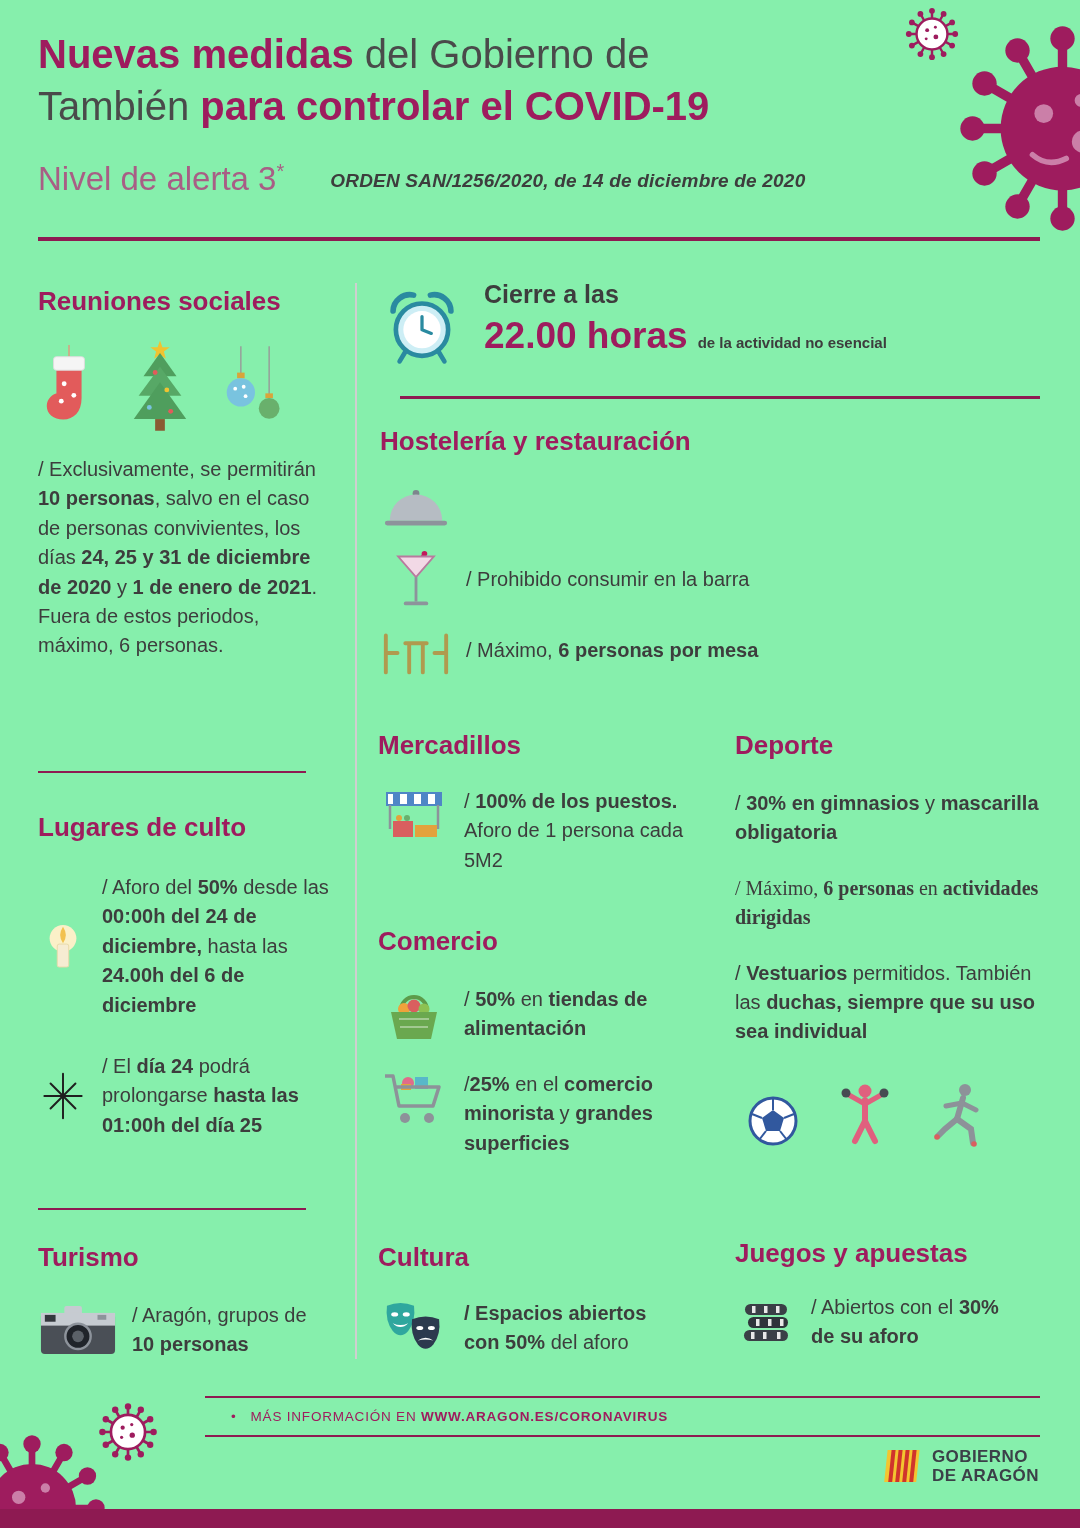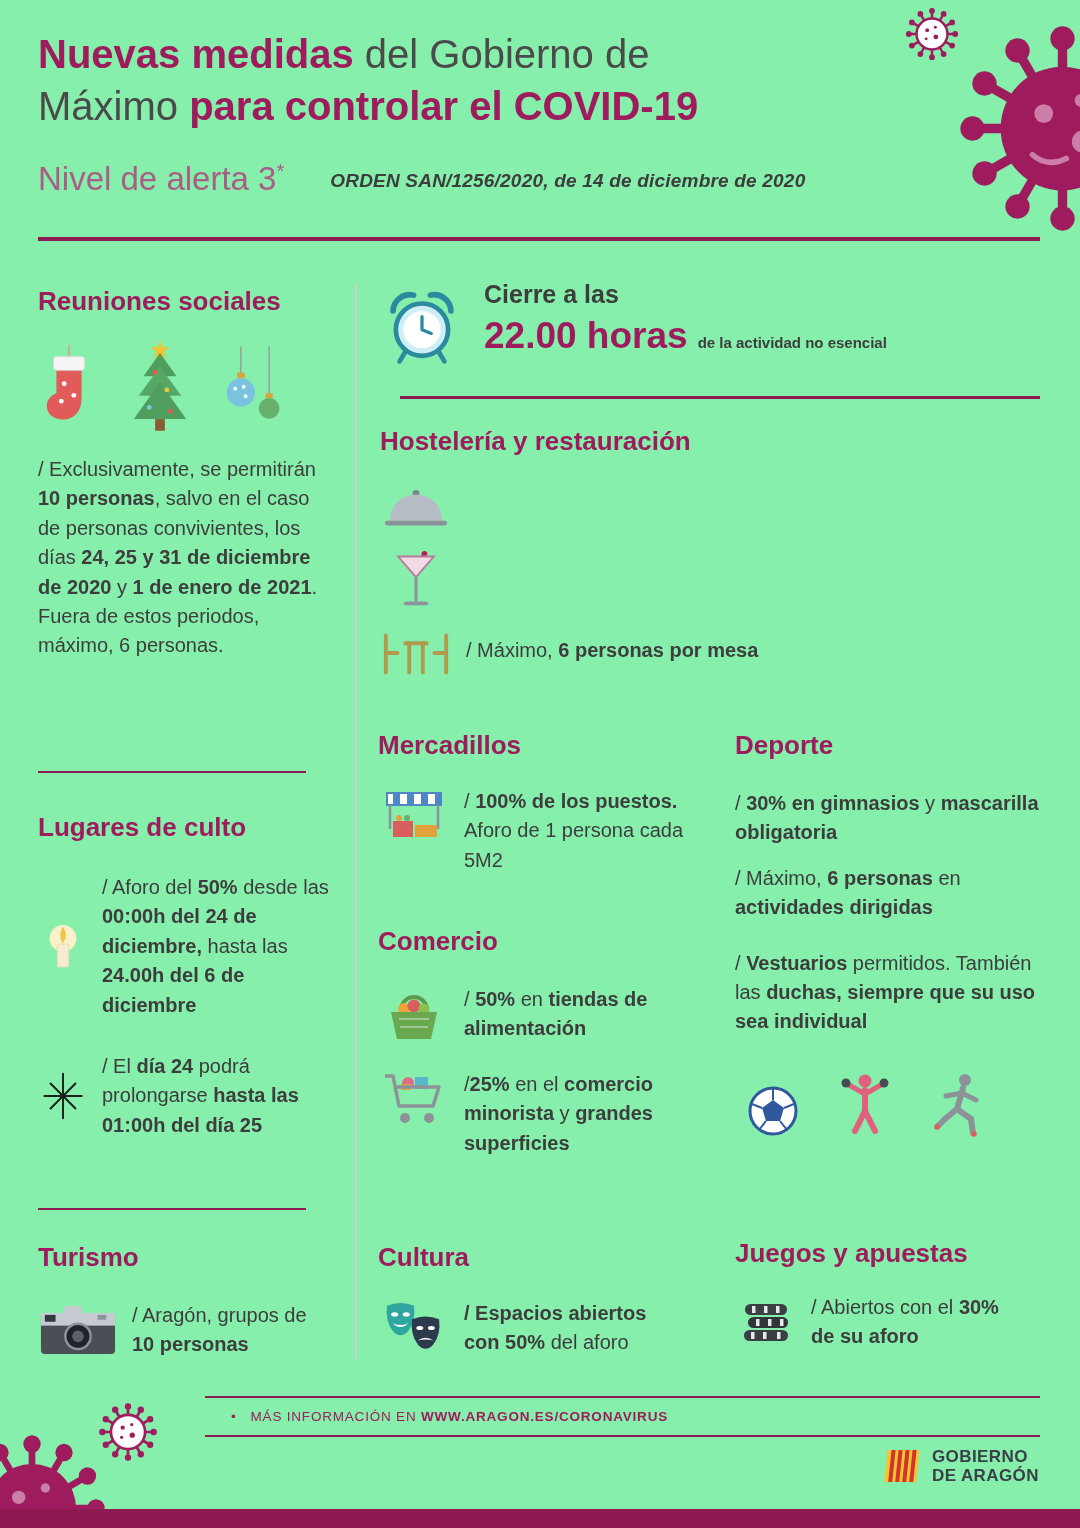--- a/index.html
+++ b/index.html
@@ -119,21 +119,21 @@
           <circle cx="48" cy="70" r="3"></circle>
       </g>
     </g>
   </defs>
 </svg>
 
 <div class="page">
 
   <div class="abs title" style="left:38px;top:28px;width:830px;">
     <div><span class="b accent">Nuevas medidas</span><span> del Gobierno de</span></div>
-    <div><span>Máximo </span><span class="b accent">para controlar el COVID-19</span></div>
+    <div><span>También </span><span class="b accent">para controlar el COVID-19</span></div>
   </div>
 
   <div class="abs alert-row" style="left:38px;top:160px;width:840px;">
     <div class="alert-level"><span>Nivel de alerta 3</span><sup>*</sup></div>
     <div class="order-ref">ORDEN SAN/1256/2020, de 14 de diciembre de 2020</div>
   </div>
 
   <svg class="abs" style="left:903px;top:5px;" width="58" height="58" viewBox="0 0 120 120">
       <use href="#sym-virus-outline"></use>
     </svg>
@@ -265,20 +265,21 @@
     <div class="item center" style="margin-top:18px;">
       <span class="icon-box">
         <svg width="44" height="62" viewBox="0 0 46 66">
           <line x1="32" y1="4" x2="18" y2="22" stroke="#c2185b" stroke-width="2"></line>
           <circle cx="32" cy="5" r="3" fill="#c2185b"></circle>
           <polygon points="4,8 42,8 23,30" fill="#f2d9e6" stroke="#b87a9e" stroke-width="2"></polygon>
           <line x1="23" y1="30" x2="23" y2="56" stroke="#8d939b" stroke-width="3"></line>
           <rect x="10" y="56" width="26" height="4" rx="2" fill="#8d939b"></rect>
         </svg>
       </span>
+      <p class="body-text" style="width:565px;"><span>/ Prohibido consumir en la barra</span></p>
     </div>
     <div class="item center" style="margin-top:16px;">
       <span class="icon-box">
         <svg width="72" height="48" viewBox="0 0 74 48">
           <g stroke="#b09a4e" stroke-width="4" stroke-linecap="round" fill="none">
             <path d="M6 8 V46 M6 26 H18"></path>
             <path d="M26 16 H48 M30 16 V46 M44 16 V46"></path>
             <path d="M68 8 V46 M56 26 H68"></path>
           </g>
         </svg>
@@ -336,21 +337,21 @@
           <circle cx="48" cy="48" r="5" fill="#8d9299"></circle>
         </svg>
       </span>
       <p class="body-text" style="width:240px;"><span>/</span><span class="b">25%</span><span> en el </span><span class="b">comercio minorista</span><span> y </span><span class="b">grandes superficies</span></p>
     </div>
   </section>
 
   <section class="abs" style="left:735px;top:730px;width:320px;">
     <h2 class="sec-title">Deporte</h2>
     <p class="body-text" style="margin-top:28px;width:315px;"><span>/ </span><span class="b">30% en gimnasios</span><span> y </span><span class="b">mascarilla obligatoria</span></p>
-    <p class="body-text" style="margin-top:16px;width:315px;"><span>/ Máximo, </span><span class="b">6 personas</span><span> en </span><span class="b">actividades dirigidas</span></p>
+    <p class="body-text" style="margin-top:26px;width:315px;font-family:Liberation Serif, serif;"><span>/ Máximo, </span><span class="b">6 personas</span><span> en </span><span class="b">actividades dirigidas</span></p>
     <p class="body-text" style="margin-top:26px;width:315px;"><span>/ </span><span class="b">Vestuarios</span><span> permitidos. También las </span><span class="b">duchas, siempre que su uso sea individual</span></p>
     <div class="dep-icons" style="margin-top:34px;">
       <svg width="52" height="52" viewBox="0 0 52 52">
         <circle cx="26" cy="26" r="23" fill="#ffffff" stroke="#31589e" stroke-width="3"></circle>
         <polygon points="26,15 37,23 33,36 19,36 15,23" fill="#31589e"></polygon>
         <g stroke="#31589e" stroke-width="2">
           <line x1="26" y1="15" x2="26" y2="4"></line>
             <line x1="37" y1="23" x2="47" y2="19"></line>
           <line x1="33" y1="36" x2="40" y2="45"></line>
             <line x1="19" y1="36" x2="12" y2="45"></line>

